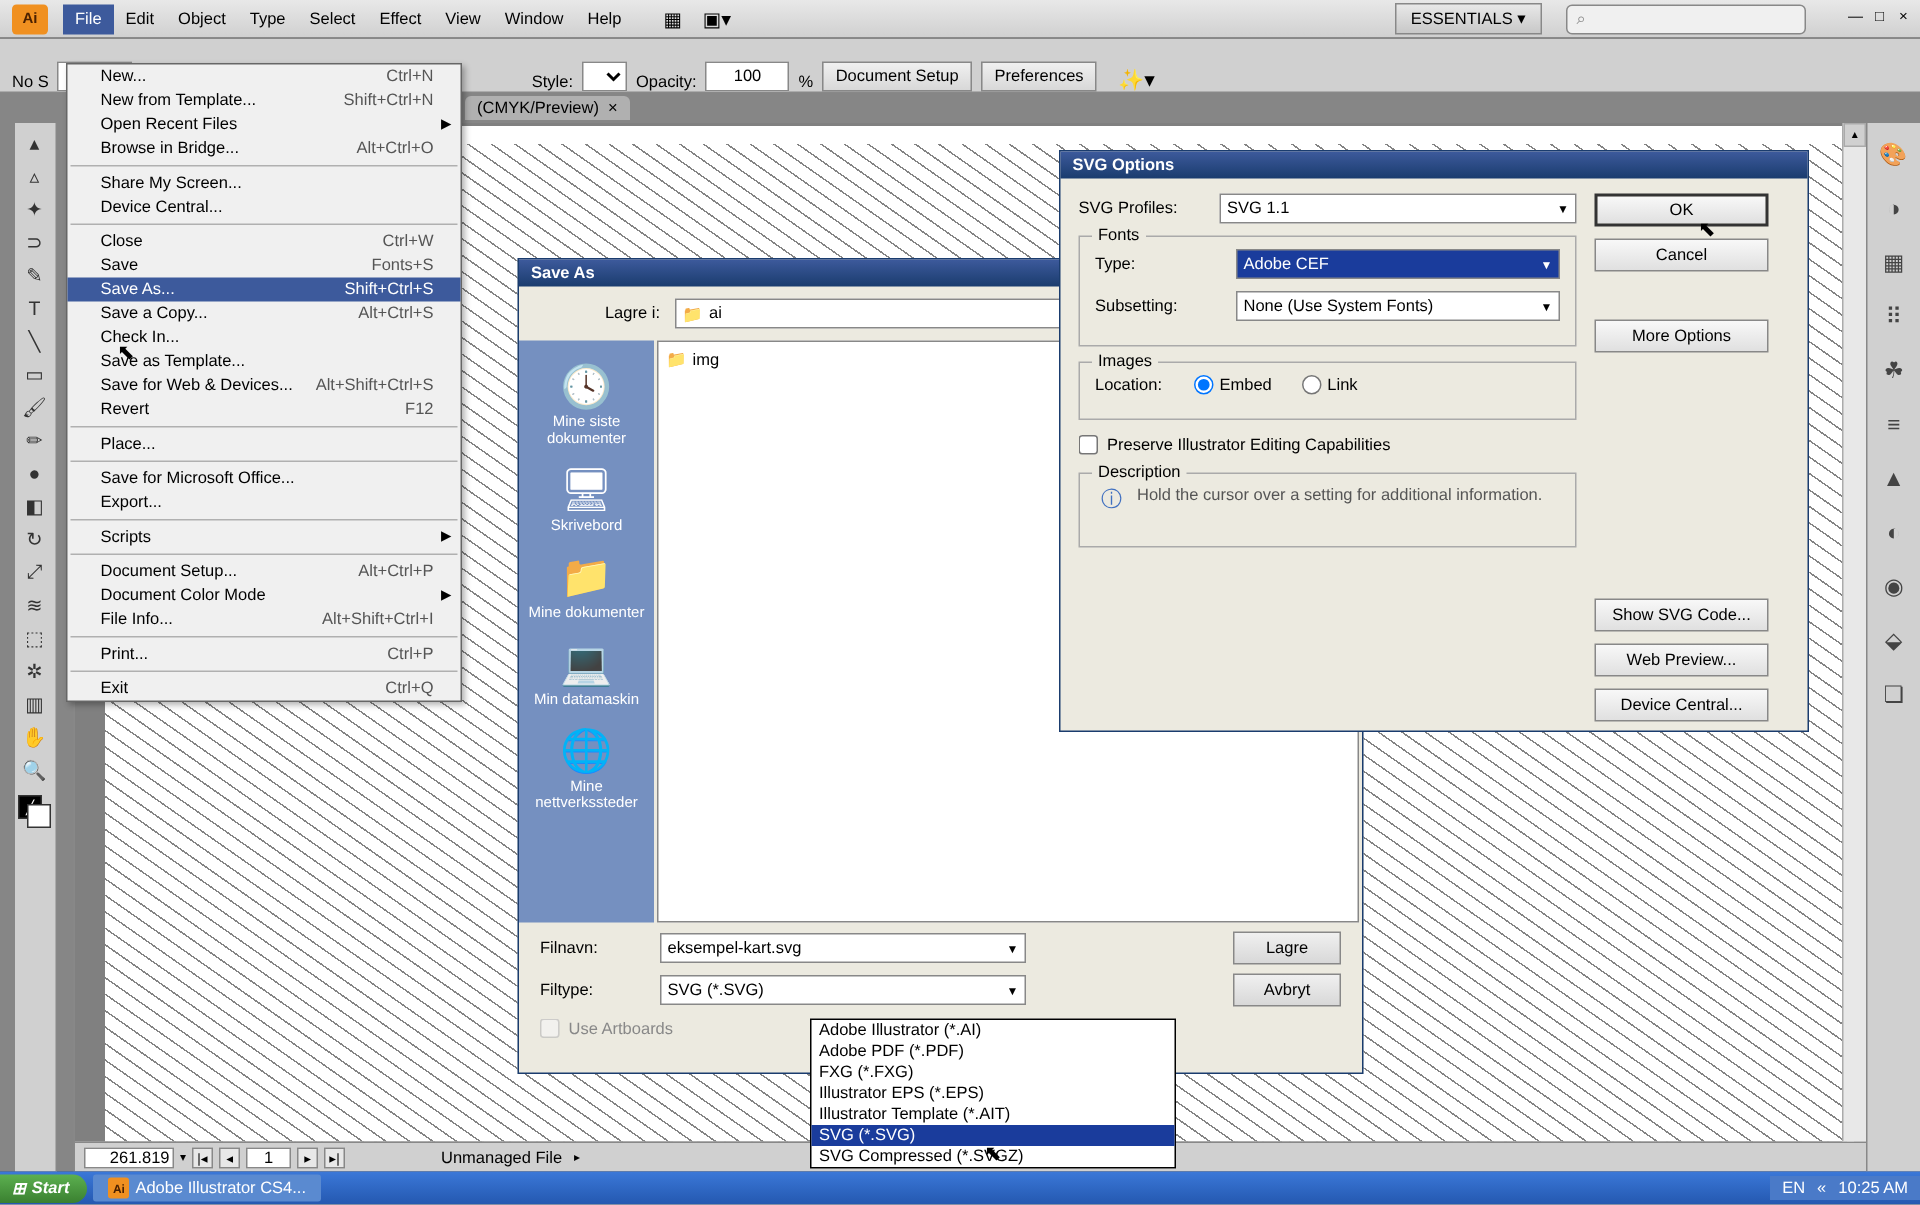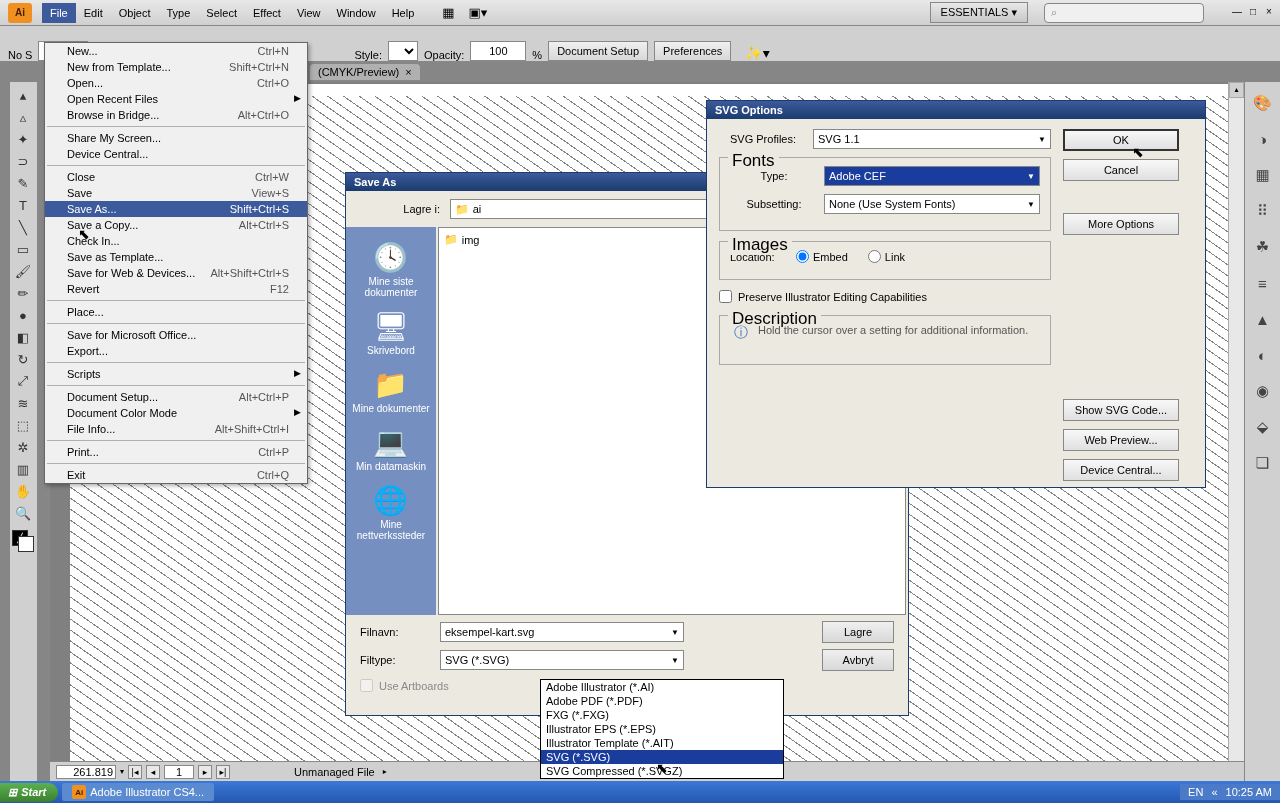--- a/index.html
+++ b/index.html
@@ -86,25 +86,25 @@
 .filetype-list { position: absolute; left: 540px; top: 679px; width: 244px; background: white; border: 1px solid #000; z-index: 210; }
 .ft-item { padding: 1px 5px; cursor: pointer; }
 .ft-item.sel { background: #1a3c9c; color: white; }
 
 
 .svg-dlg { position: absolute; left: 706px; top: 100px; width: 500px; height: 388px; background: #eceae0; border: 1px solid #1a3c6e; z-index: 300; }
 .svg-body { display: flex; }
 .svg-left { flex: 1; padding: 10px 12px; }
 .svg-right { width: 142px; padding: 10px 12px 10px 0; }
 .svg-row { display: flex; align-items: center; margin-bottom: 8px; gap: 6px; }
-.svg-label { text-align: center; width: 88px; }
+.svg-label { text-align: left; width: 88px; }
 .svg-combo { flex: 1; height: 20px; border: 1px solid #888; background: white; display: flex; align-items: center; padding: 0 4px; justify-content: space-between; }
 .svg-combo.hl { background: #1a3c9c; color: white; }
 .fieldset { border: 1px solid #aaa; padding: 8px 10px; margin-bottom: 10px; position: relative; }
-.fieldset-title { position: absolute; top: -7px; left: 8px; background: #eceae0; padding: 0 4px; font-size: 17px; }
+.fieldset-title { position: absolute; top: -7px; left: 8px; background: #eceae0; padding: 0 4px; font-size: 11px; }
 .svg-btn { width: 116px; height: 22px; border: 1px solid #888; background: linear-gradient(#f8f8f8, #e0e0e0); margin-bottom: 8px; display: flex; align-items: center; justify-content: center; cursor: pointer; }
 .svg-btn.primary { border: 2px solid #333; }
 .desc-text { color: #555; font-size: 10px; padding-left: 28px; position: relative; min-height: 32px; }
 .info-ico { position: absolute; left: 4px; top: 0; font-size: 14px; color: #4070c0; }
 .checkbox-row { display: flex; align-items: center; gap: 6px; margin-bottom: 12px; }
 
 
 .taskbar { position: absolute; bottom: 0; left: 0; right: 0; height: 22px; background: linear-gradient(#3b78d8, #2458b0); display: flex; align-items: center; }
 .start-btn { background: linear-gradient(#5cb050, #3a8030); color: white; font-weight: bold; padding: 3px 12px 3px 8px; border-radius: 0 10px 10px 0; display: flex; align-items: center; gap: 4px; font-style: italic; }
 .task-item { background: #5a8ad0; color: white; padding: 2px 10px; margin-left: 4px; border-radius: 2px; display: flex; align-items: center; gap: 4px; }
@@ -232,24 +232,20 @@
 <div class="file-menu" id="file-menu-container">
     <div class="menu-row">
       <span>New...</span>
       <span class="menu-shortcut">Ctrl+N</span>
     </div>
     <div class="menu-row">
       <span>New from Template...</span>
       <span class="menu-shortcut">Shift+Ctrl+N</span>
     </div>
     <div class="menu-row">
-      <span>Open...</span>
-      <span class="menu-shortcut">Ctrl+O</span>
-    </div>
-    <div class="menu-row">
       <span>Open Recent Files</span>
       <span class="submenu-arrow">▶</span>
     </div>
     <div class="menu-row">
       <span>Browse in Bridge...</span>
       <span class="menu-shortcut">Alt+Ctrl+O</span>
     </div>
     <div class="menu-sep"></div>
     <div class="menu-row">
       <span>Share My Screen...</span>
@@ -257,21 +253,21 @@
     <div class="menu-row">
       <span>Device Central...</span>
     </div>
     <div class="menu-sep"></div>
     <div class="menu-row">
       <span>Close</span>
       <span class="menu-shortcut">Ctrl+W</span>
     </div>
     <div class="menu-row">
       <span>Save</span>
-      <span class="menu-shortcut">View+S</span>
+      <span class="menu-shortcut">Fonts+S</span>
     </div>
     <div class="menu-row selected">
       <span>Save As...</span>
       <span class="menu-shortcut">Shift+Ctrl+S</span>
     </div>
     <div class="menu-row">
       <span>Save a Copy...</span>
       <span class="menu-shortcut">Alt+Ctrl+S</span>
     </div>
     <div class="menu-row">

